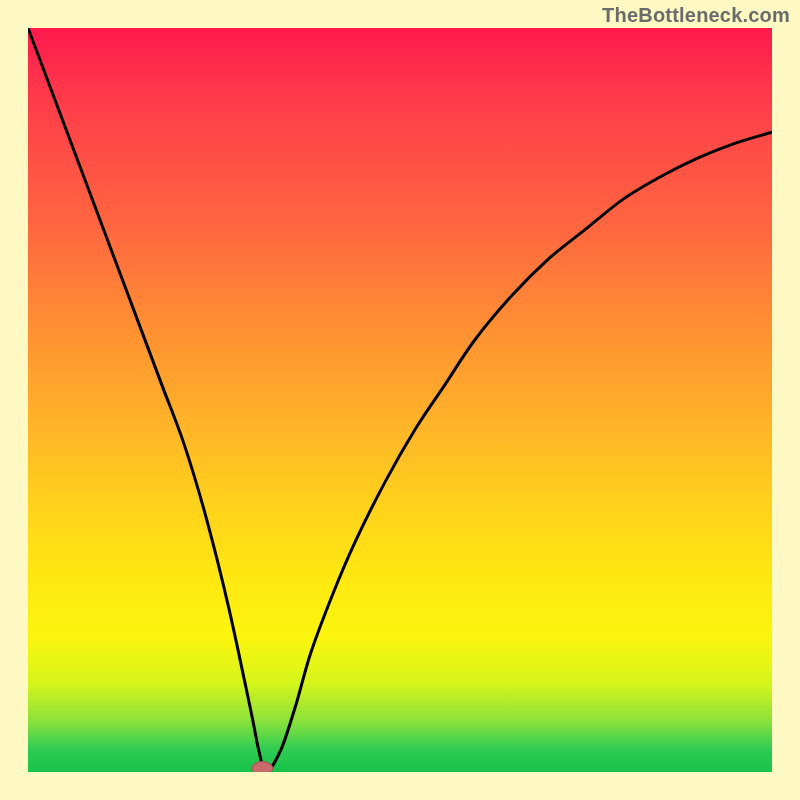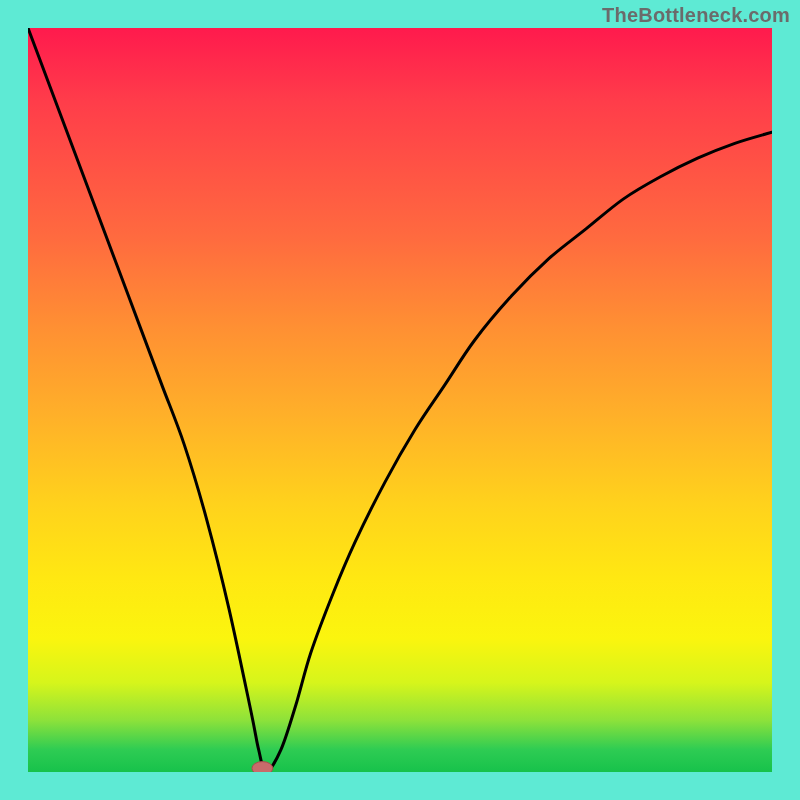--- a/index.html
+++ b/index.html
@@ -8,21 +8,21 @@
     width: 800px;
     height: 800px;
     background: #000;
     overflow: hidden;
     font-family: Arial, Helvetica, sans-serif;
   }
   .frame {
     position: relative;
     width: 800px;
     height: 800px;
-    background: #5eead4;
+    background: #fef9c3;
   }
   .plot-area {
     position: absolute;
     left: 28px;
     top: 28px;
     width: 744px;
     height: 744px;
     
     background: linear-gradient(
       to bottom,

